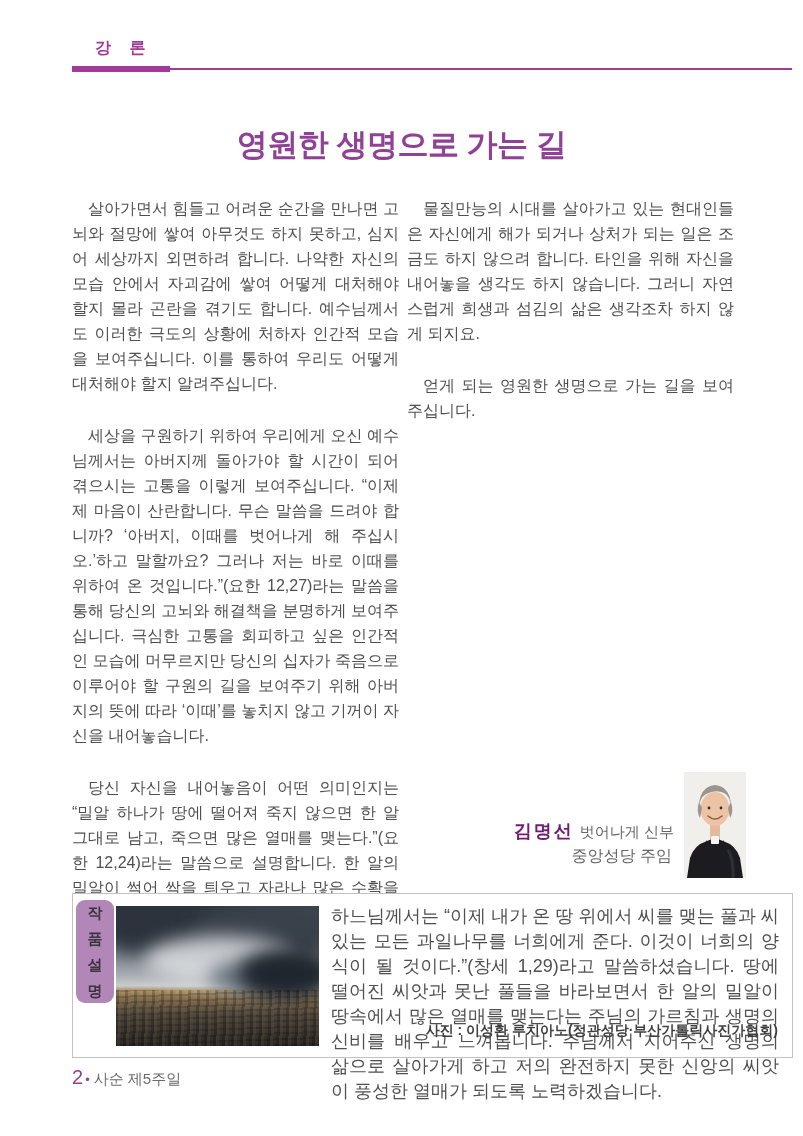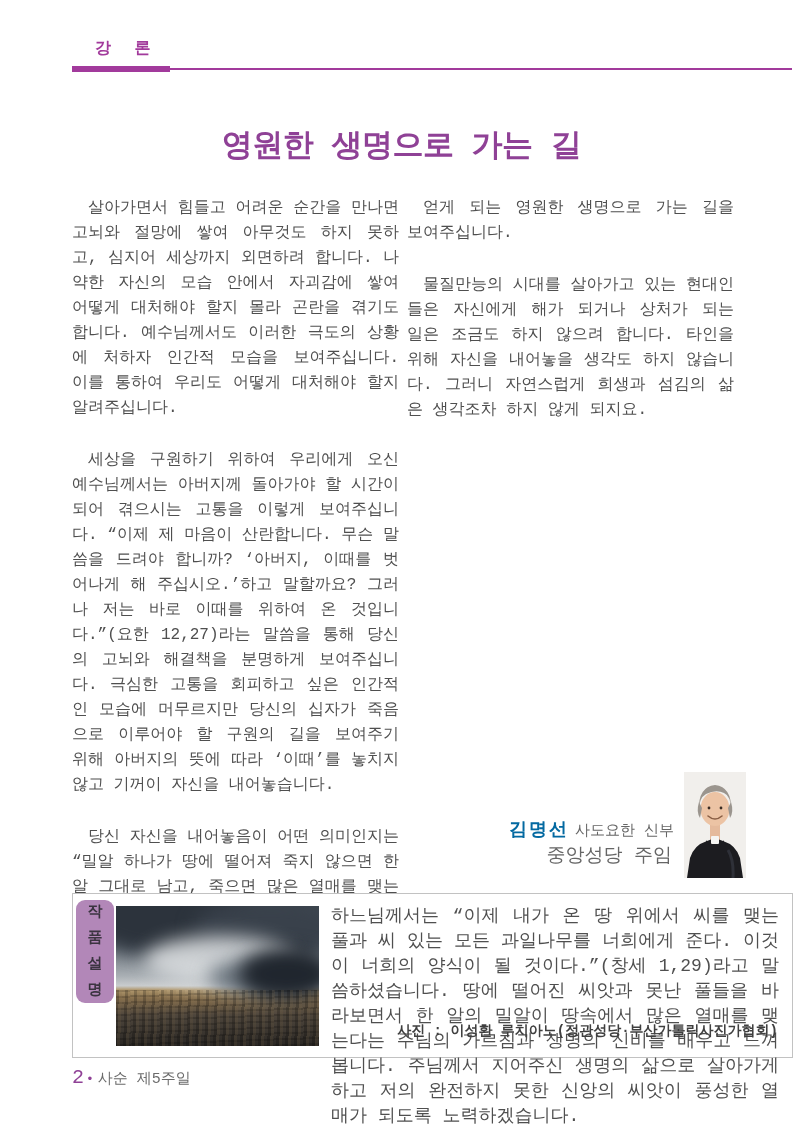--- a/index.html
+++ b/index.html
@@ -1,18 +1,18 @@
 <!DOCTYPE html>
 <html lang="ko"><head>
 <meta charset="utf-8">
 <style>
   html,body{margin:0;padding:0;background:#ffffff;}
   .page{
     position:relative;width:803px;height:1136px;margin:0 auto;background:#ffffff;
-    font-family:Liberation Mono, monospace;overflow:hidden;
+    font-family:Liberation Sans, sans-serif;overflow:hidden;
   }
   
   .section-tag{
     position:absolute;left:95px;top:38px;
     font-size:16px;font-weight:bold;color:#a23a9c;letter-spacing:7px;
   }
   .rule-thin{
     position:absolute;left:72px;top:68px;width:720px;height:2px;background:#a23a9c;
   }
   .rule-thick{
@@ -35,23 +35,23 @@
     text-align:justify;text-indent:1em;word-break:break-all;
   }
   
   .author{
     position:absolute;left:470px;top:772px;width:276px;height:106px;
     display:flex;align-items:flex-end;
   }
   .author-text{
     flex:1;text-align:right;padding:0 10px 10px 0;line-height:24px;white-space:nowrap;
   }
-  .author-name{font-size:18px;font-weight:bold;color:#0369a1;letter-spacing:2px;}
+  .author-name{font-size:18px;font-weight:bold;color:#701a75;letter-spacing:2px;}
   .author-title{font-size:15px;color:#666;margin-left:6px;}
-  .author-affil{font-size:19px;color:#666;display:block;padding-right:2px;}
+  .author-affil{font-size:16px;color:#666;display:block;padding-right:2px;}
   .author-photo{width:62px;height:106px;flex:0 0 62px;}
   
   .caption-box{
     position:absolute;left:72px;top:893px;width:719px;height:163px;
     border:1px solid #c2c2c2;background:#fff;
   }
   .caption-tab{
     position:absolute;left:3px;top:6px;width:38px;height:103px;
     background:#b287b8;border-radius:9px;
     display:flex;flex-direction:column;align-items:center;justify-content:center;gap:2px;
@@ -103,28 +103,28 @@
 
   <h1 class="article-title">영원한 생명으로 가는 길</h1>
 
   <div class="columns">
     <div class="col">
       <p>살아가면서 힘들고 어려운 순간을 만나면 고뇌와 절망에 쌓여 아무것도 하지 못하고, 심지어 세상까지 외면하려 합니다. 나약한 자신의 모습 안에서 자괴감에 쌓여 어떻게 대처해야 할지 몰라 곤란을 겪기도 합니다. 예수님께서도 이러한 극도의 상황에 처하자 인간적 모습을 보여주십니다. 이를 통하여 우리도 어떻게 대처해야 할지 알려주십니다.</p>
       <p>세상을 구원하기 위하여 우리에게 오신 예수님께서는 아버지께 돌아가야 할 시간이 되어 겪으시는 고통을 이렇게 보여주십니다. “이제 제 마음이 산란합니다. 무슨 말씀을 드려야 합니까? ‘아버지, 이때를 벗어나게 해 주십시오.’하고 말할까요? 그러나 저는 바로 이때를 위하여 온 것입니다.”(요한 12,27)라는 말씀을 통해 당신의 고뇌와 해결책을 분명하게 보여주십니다. 극심한 고통을 회피하고 싶은 인간적인 모습에 머무르지만 당신의 십자가 죽음으로 이루어야 할 구원의 길을 보여주기 위해 아버지의 뜻에 따라 ‘이때’를 놓치지 않고 기꺼이 자신을 내어놓습니다.</p>
       <p>당신 자신을 내어놓음이 어떤 의미인지는 “밀알 하나가 땅에 떨어져 죽지 않으면 한 알 그대로 남고, 죽으면 많은 열매를 맺는다.”(요한 12,24)라는 말씀으로 설명합니다. 한 알의 밀알이 썩어 싹을 틔우고 자라나 많은 수확을 얻듯이 당신의 십자가상 죽음으로 인류가</p>
     </div>
     <div class="col">
+      <p>물질만능의 시대를 살아가고 있는 현대인들은 자신에게 해가 되거나 상처가 되는 일은 조금도 하지 않으려 합니다. 타인을 위해 자신을 내어놓을 생각도 하지 않습니다. 그러니 자연스럽게 희생과 섬김의 삶은 생각조차 하지 않게 되지요.</p>
       <p>얻게 되는 영원한 생명으로 가는 길을 보여주십니다.</p>
-      <p>물질만능의 시대를 살아가고 있는 현대인들은 자신에게 해가 되거나 상처가 되는 일은 조금도 하지 않으려 합니다. 타인을 위해 자신을 내어놓을 생각도 하지 않습니다. 그러니 자연스럽게 희생과 섬김의 삶은 생각조차 하지 않게 되지요.</p>
     </div>
   </div>
 
   <div class="author">
     <div class="author-text">
-      <span class="author-name">김명선</span><span class="author-title">사도요한 신부</span>
+      <span class="author-name">김명선</span><span class="author-title">벗어나게 신부</span>
       <span class="author-affil">중앙성당 주임</span>
     </div>
     <svg class="author-photo" viewBox="0 0 62 106" xmlns="http://www.w3.org/2000/svg" role="img" aria-label="회색 머리에 로만 칼라 셔츠를 입고 미소 짓는 신부의 사진">
       <rect x="0" y="0" width="62" height="106" fill="#f1efec"></rect>
       <rect x="26" y="52" width="10" height="16" fill="#e5ba9c"></rect>
       <ellipse cx="31" cy="37" rx="14.5" ry="17" fill="#ecc3a4"></ellipse>
       <path d="M15,38 Q14,15 31,13 Q48,15 47,38 Q47,24 40,21 Q32,17 22,22 Q15,26 15,38 Z" fill="#9b958e"></path>
       <path d="M15,30 Q12,40 16,46 L18,36 Z" fill="#9b958e"></path>
       <path d="M47,30 Q50,40 46,46 L44,36 Z" fill="#9b958e"></path>
       <path d="M24,44 Q31,50 38,44" stroke="#8a5f45" stroke-width="1.6" fill="none" stroke-linecap="round"></path>

